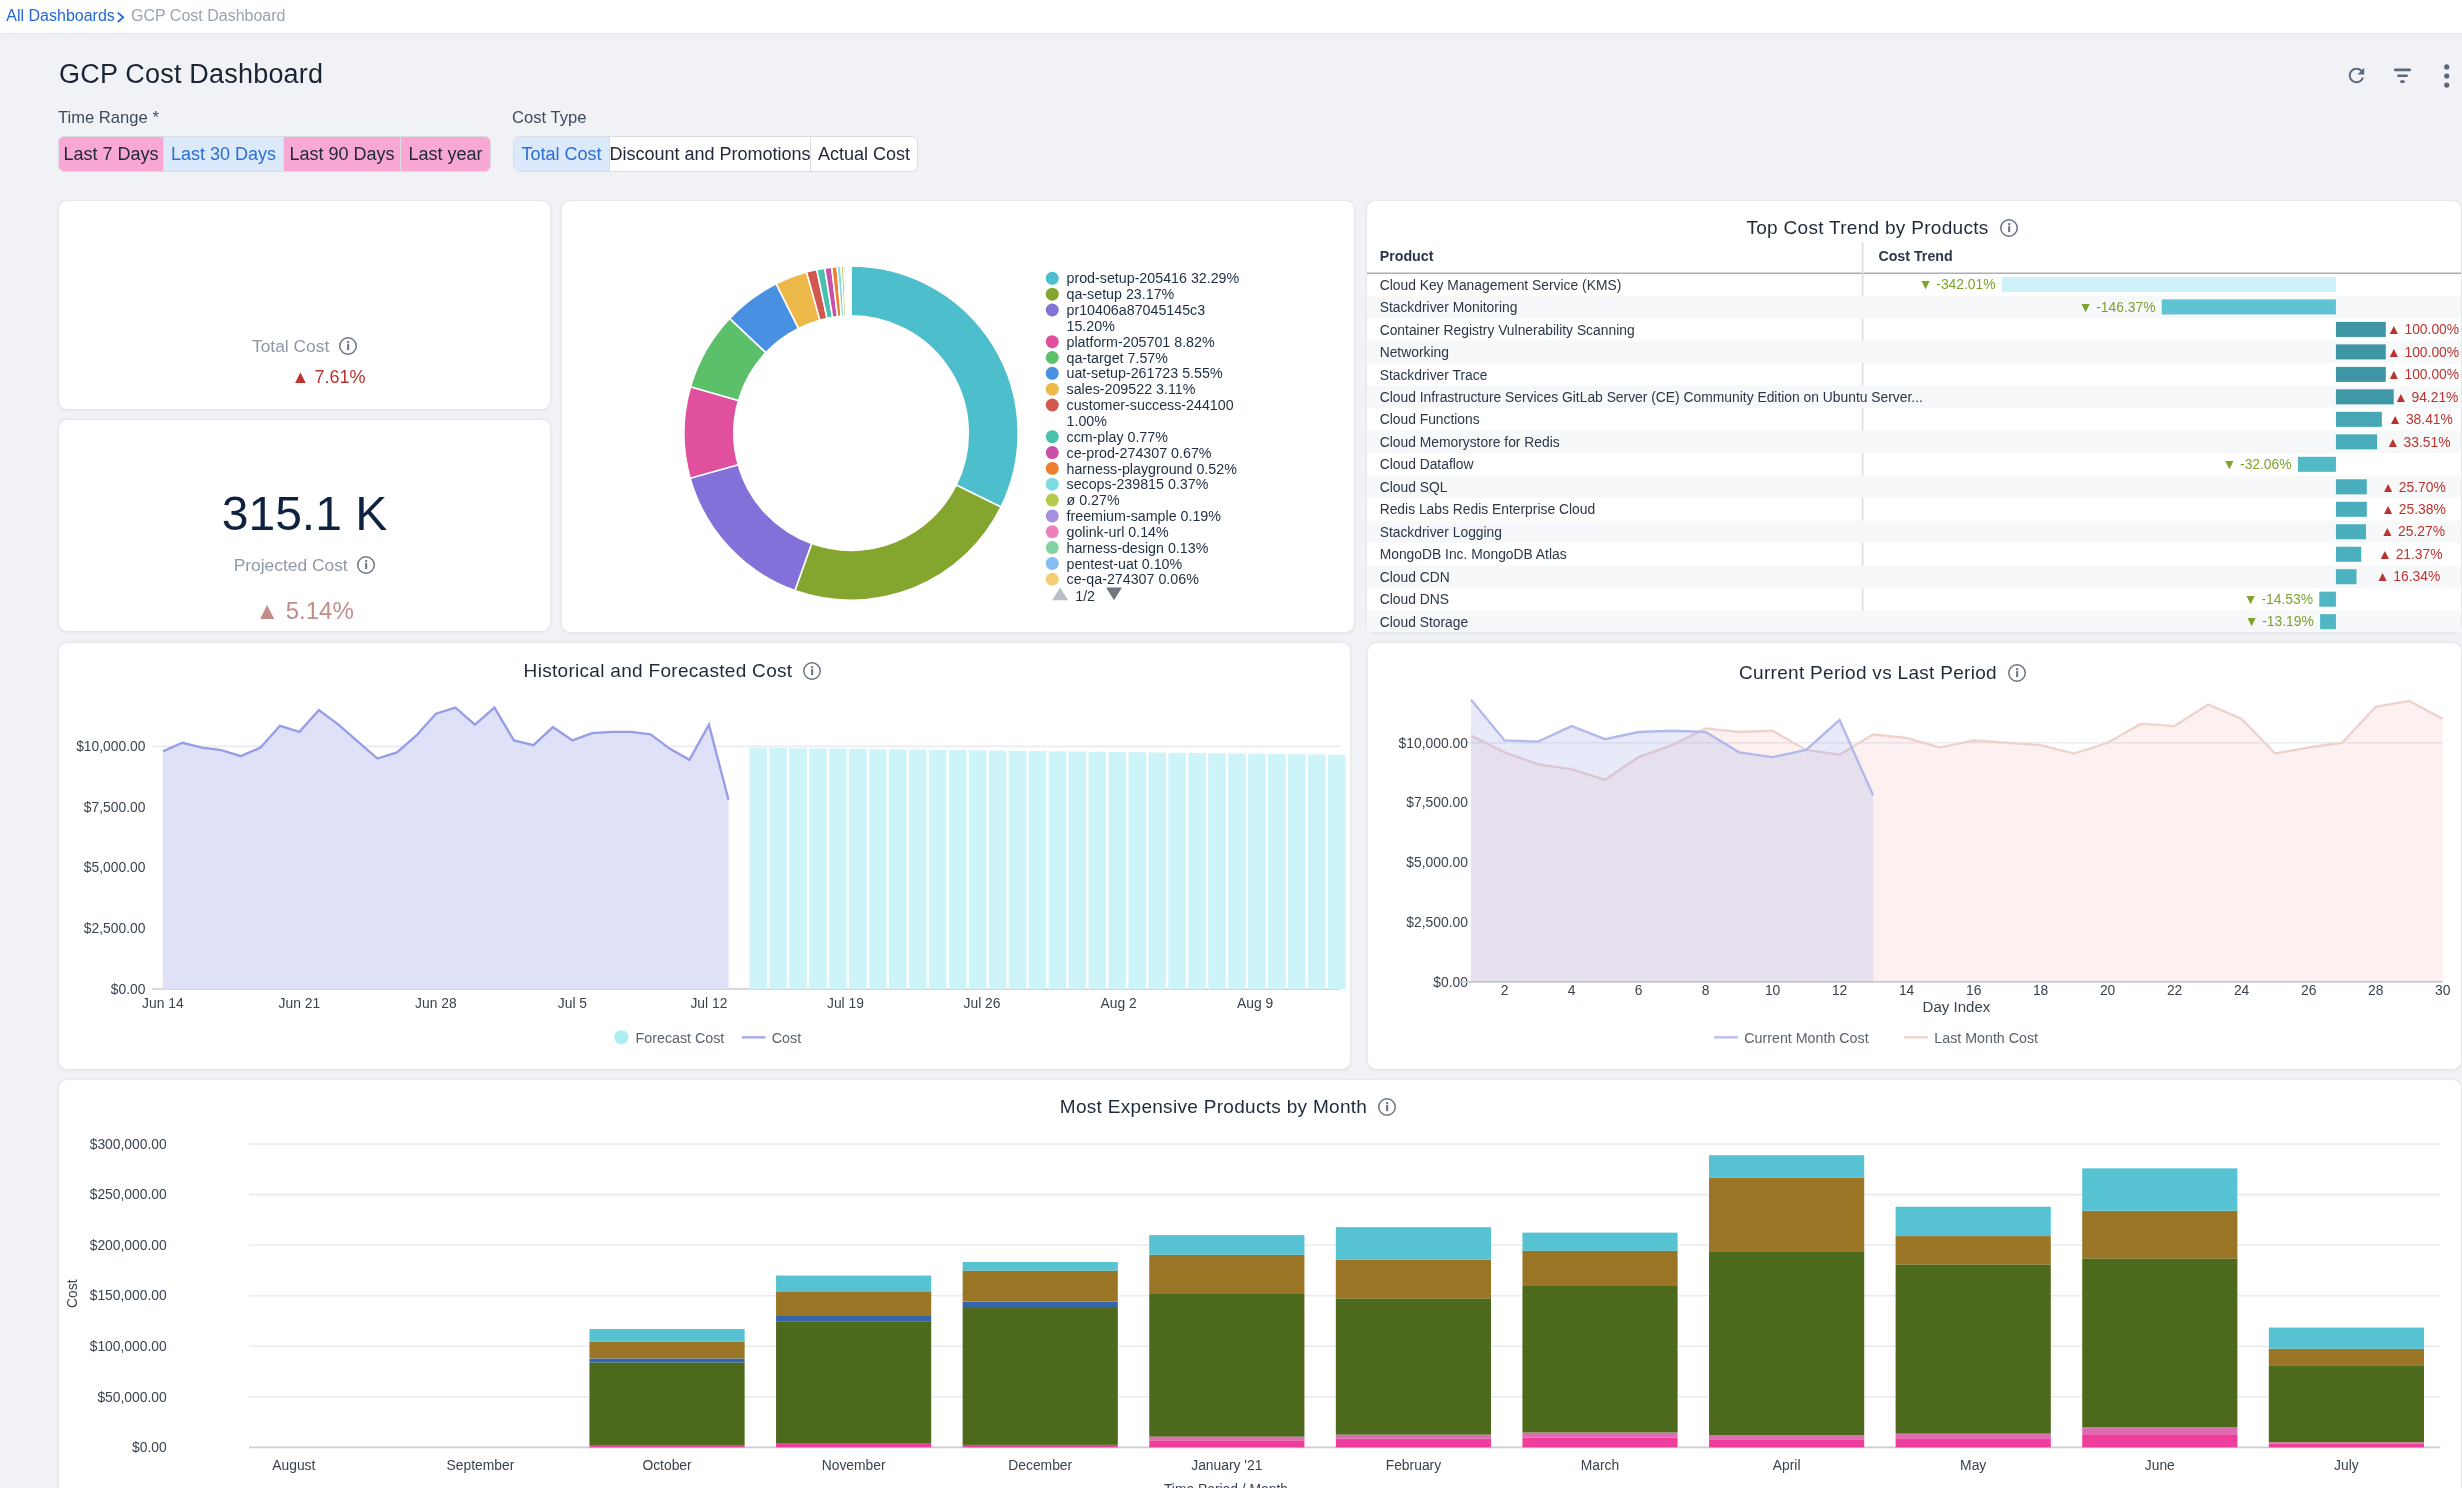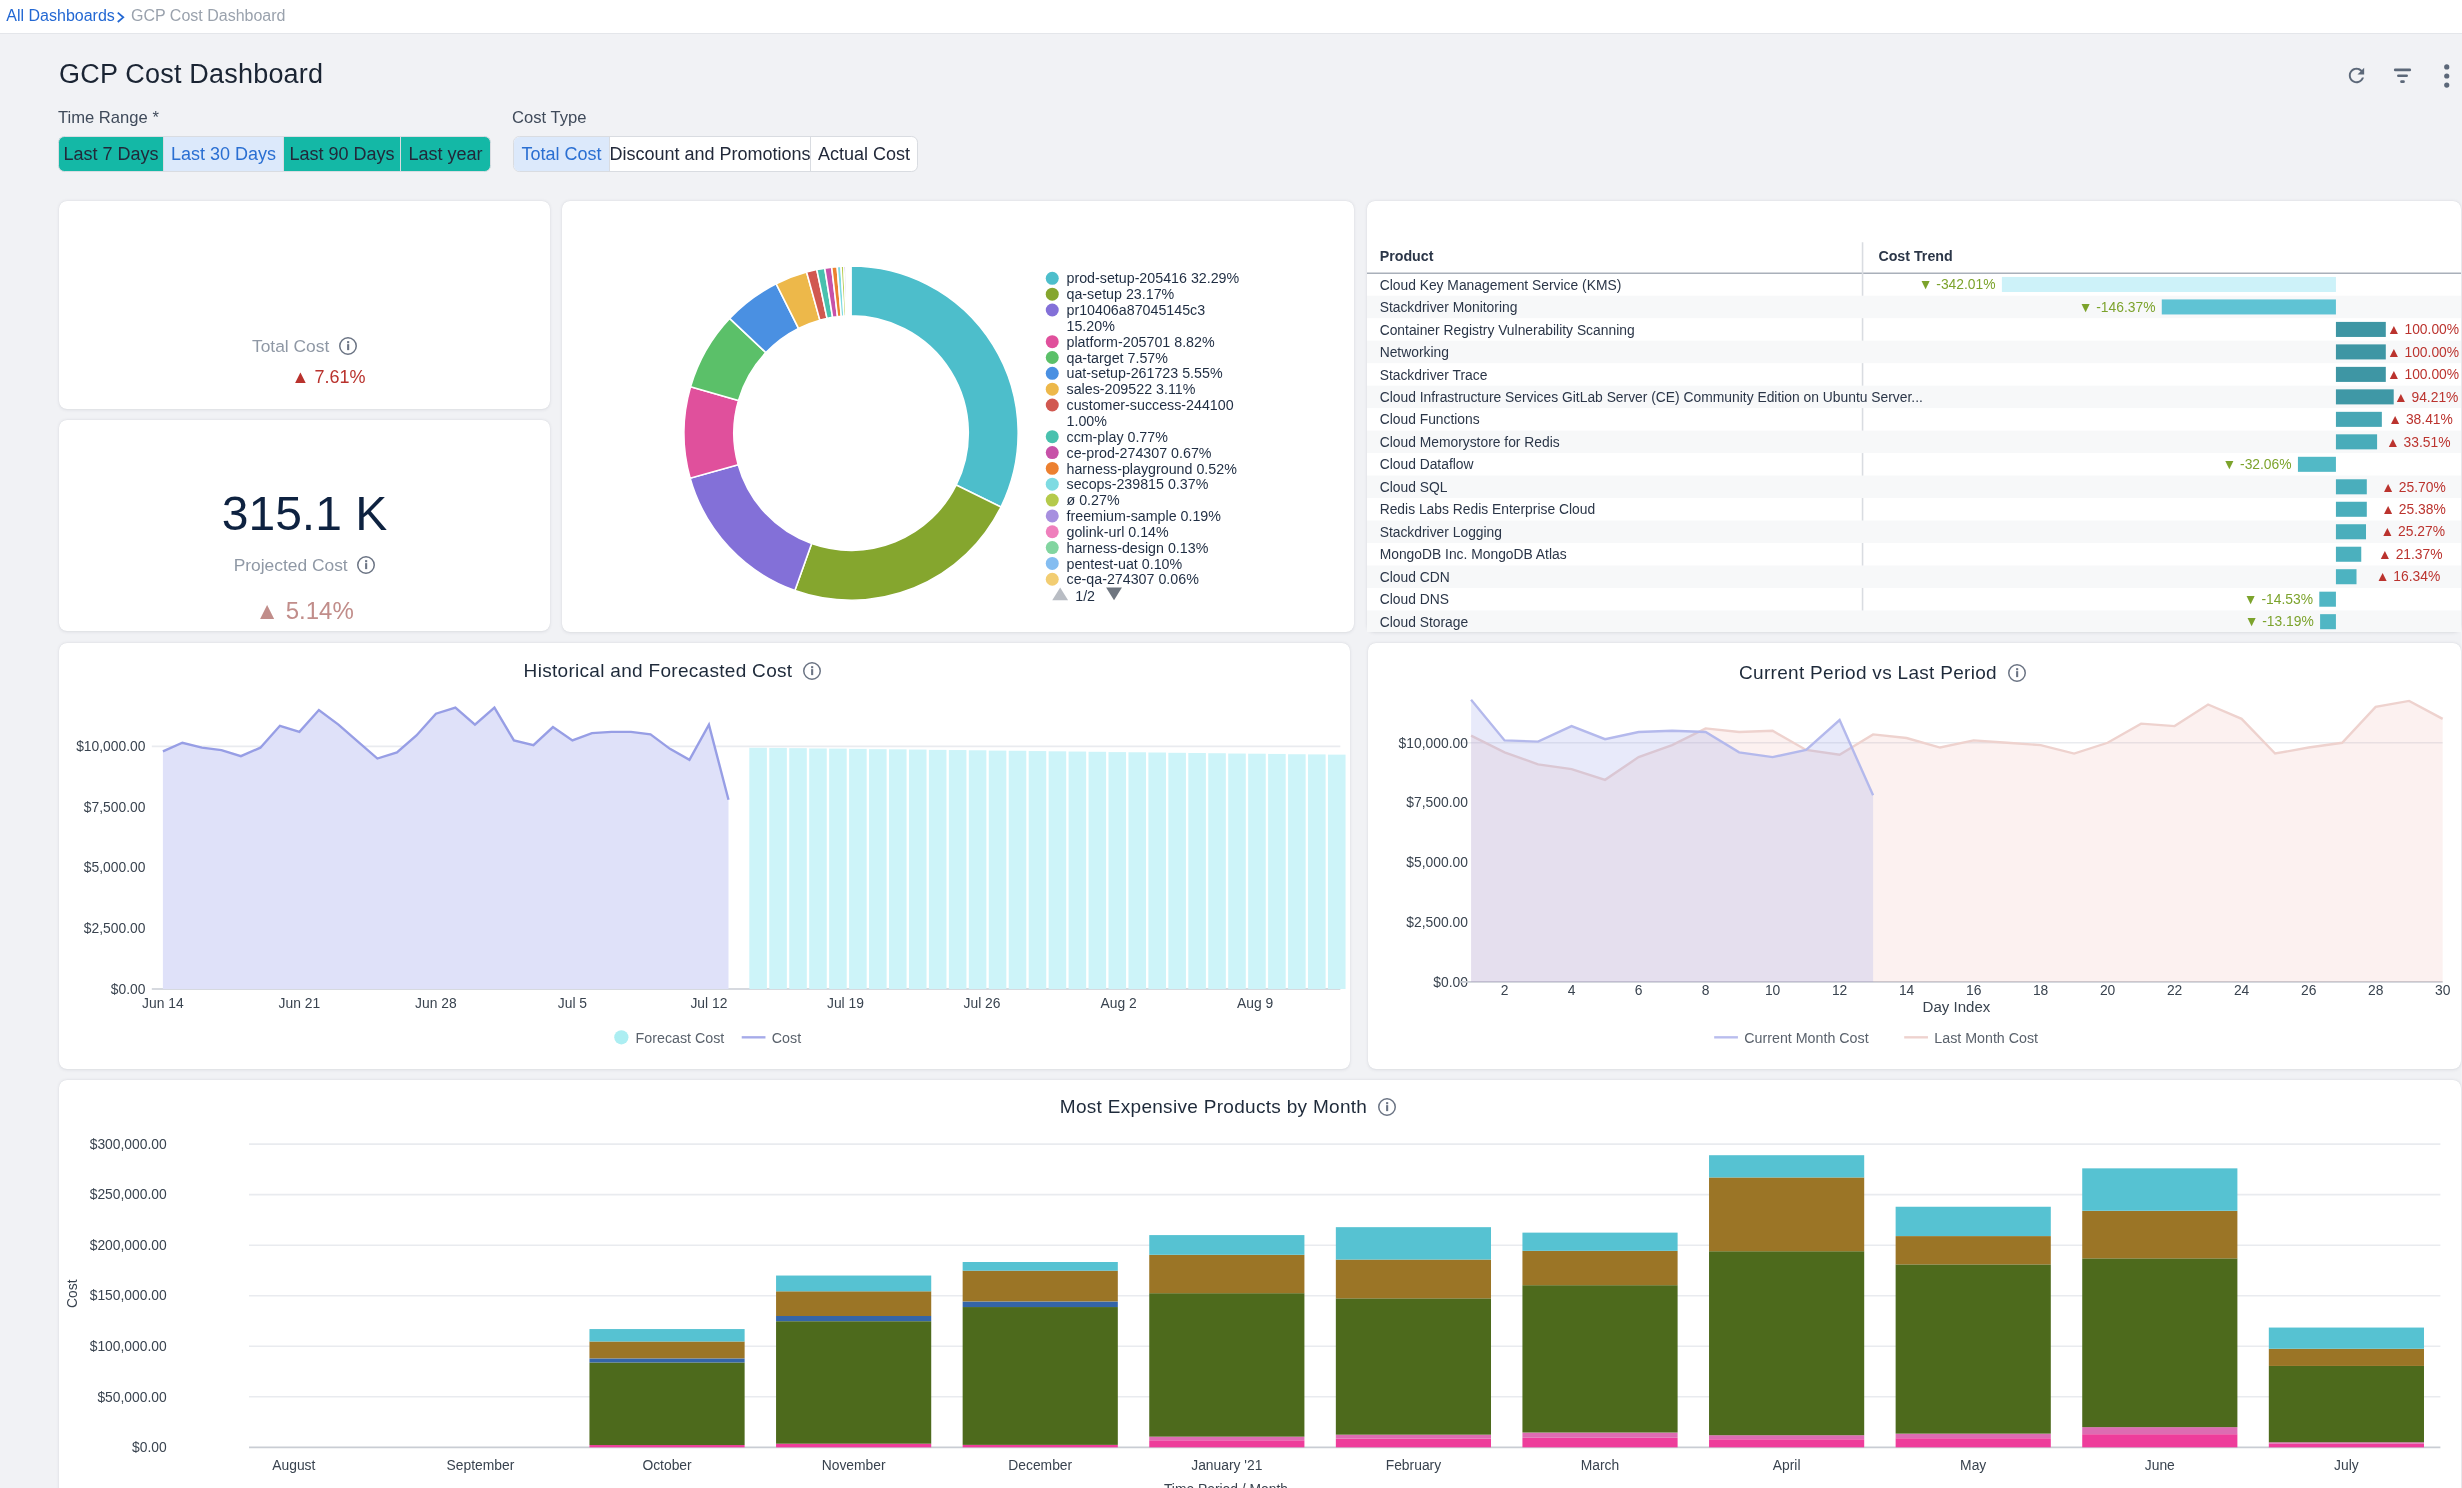--- a/index.html
+++ b/index.html
@@ -31,21 +31,21 @@
   <rect x="9" y="17" width="6" height="3.4" rx="1.7" fill="#5c6879"></rect>
 </svg>
 <svg style="position:absolute;left:2440px;top:63px" width="13.5" height="26" viewBox="0 0 17 33">
   <circle cx="8.5" cy="5" r="3.3" fill="#5c6879"></circle>
     <circle cx="8.5" cy="16.5" r="3.3" fill="#5c6879"></circle>
     <circle cx="8.5" cy="28" r="3.3" fill="#5c6879"></circle>
 </svg>
 
 <div style="position:absolute;left:58px;top:108px;font-size:16.6px;color:#3f4a5a;">Time Range *</div>
 <div style="position:absolute;left:512px;top:108px;font-size:16.6px;color:#3f4a5a;">Cost Type</div>
-<div style="position:absolute;left:58px;top:136px;height:36px;display:flex;border:1.6px solid #d9dce1;border-radius:6.3px;background:#14b8a6;overflow:hidden;">
+<div style="position:absolute;left:58px;top:136px;height:36px;display:flex;border:1.6px solid #d9dce1;border-radius:6.3px;background:#f9a8d4;overflow:hidden;">
   <div class="seg" style="width:105px;">Last 7 Days</div>
   <div class="seg sel" style="width:120px;">Last 30 Days</div>
   <div class="seg" style="width:117px;">Last 90 Days</div>
   <div class="seg" style="width:89px;border-right:none;">Last year</div>
 </div>
 <div style="position:absolute;left:513px;top:136px;height:36px;display:flex;border:1.6px solid #d9dce1;border-radius:6.3px;background:#fff;overflow:hidden;">
   <div class="seg sel" style="width:96px;">Total Cost</div>
   <div class="seg" style="width:201px;">Discount and Promotions</div>
   <div class="seg" style="width:106px;border-right:none;">Actual Cost</div>
 </div>
@@ -134,20 +134,30 @@
       <text x="637" y="464.0" class="lg">pentest-uat 0.10%</text>
       <circle cx="619" cy="477.5" r="8.2" fill="#f2cd72"></circle>
       <text x="637" y="484.0" class="lg">ce-qa-274307 0.06%</text>
     <path d="M619,504 l10,-16 l10,16 Z" fill="#b9bdc4"></path>
     <text x="648" y="505" class="lg">1/2</text>
     <path d="M687,488 l10,16 l10,-16 Z" fill="#6f7680"></path>
   </svg>
 </div>
 
 <div class="card" style="left:1367px;top:201px;width:1094px;height:431px;">
+  <div style="position:absolute;left:0;top:16px;width:100%;display:flex;align-items:center;justify-content:center;transform:translateX(-32px);gap:11px;">
+      <span style="font-size:19px;font-weight:500;letter-spacing:0.3px;color:#1e2a3a;">Top Cost Trend by Products</span>
+      <svg width="18" height="18" viewBox="-12 -12 24 24">
+        <g transform="translate(0,0)">
+          <circle cx="0" cy="0" r="11" fill="none" stroke="#6b7484" stroke-width="2"></circle>
+          <rect x="-1.2" y="-2.5" width="2.8" height="8" fill="#6b7484"></rect>
+          <rect x="-1.2" y="-6.5" width="2.8" height="2.8" fill="#6b7484"></rect>
+        </g>
+      </svg>
+    </div>
   <svg width="1094" height="431" viewBox="0 0 1382 544" style="position:absolute;left:0;top:0">
     <text x="16" y="76" style="font-size:18px;font-weight:bold" fill="#2b3648">Product</text>
     <text x="646" y="76" style="font-size:18px;font-weight:bold" fill="#2b3648">Cost Trend</text>
     <line x1="0" y1="91" x2="1382" y2="91" stroke="#a9b0ba" stroke-width="2"></line>
     <line x1="626" y1="52" x2="626" y2="545" stroke="#d9dce1" stroke-width="2"></line>
     <text x="16" y="111.7" class="tp">Cloud Key Management Service (KMS)</text>
       <rect x="802" y="95.7" width="422" height="19" fill="#cdf2f9"></rect>
       <text x="794" y="111.2" class="tg" text-anchor="end">▼ -342.01%</text>
       <rect x="0" y="119.4" width="1382" height="28.4" fill="#f7f8f9"></rect>
       <text x="16" y="140.1" class="tp">Stackdriver Monitoring</text>

